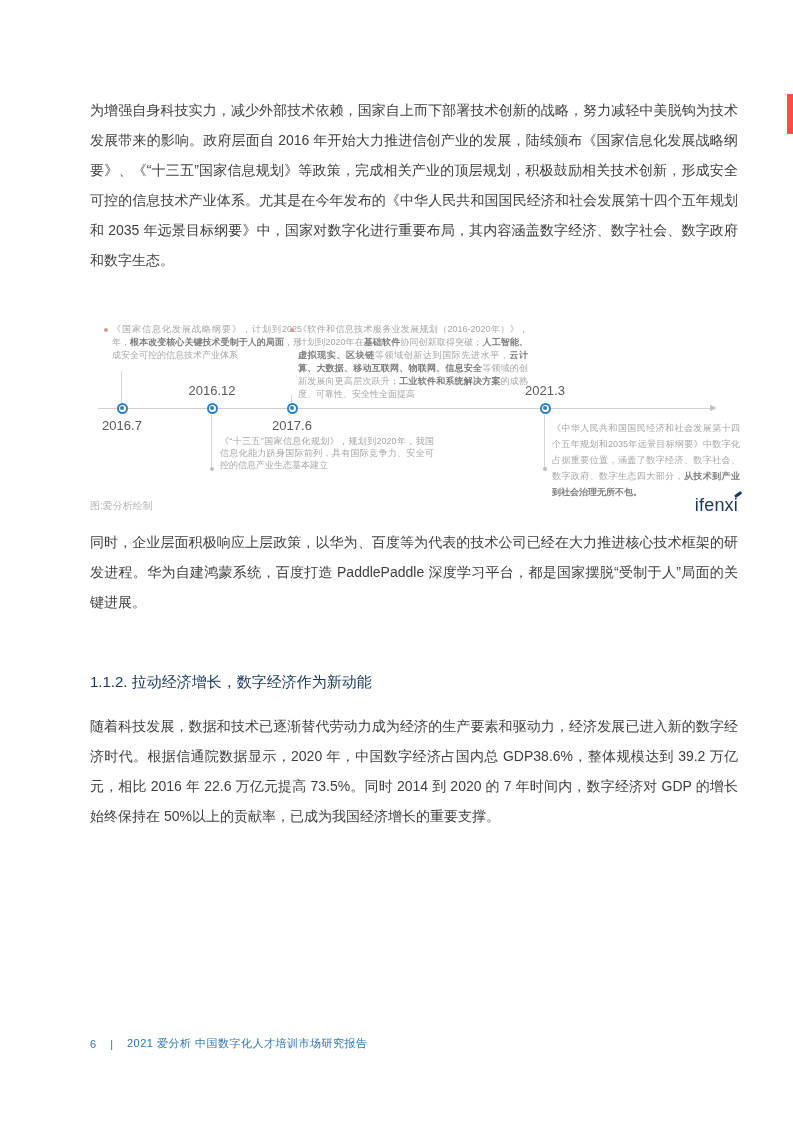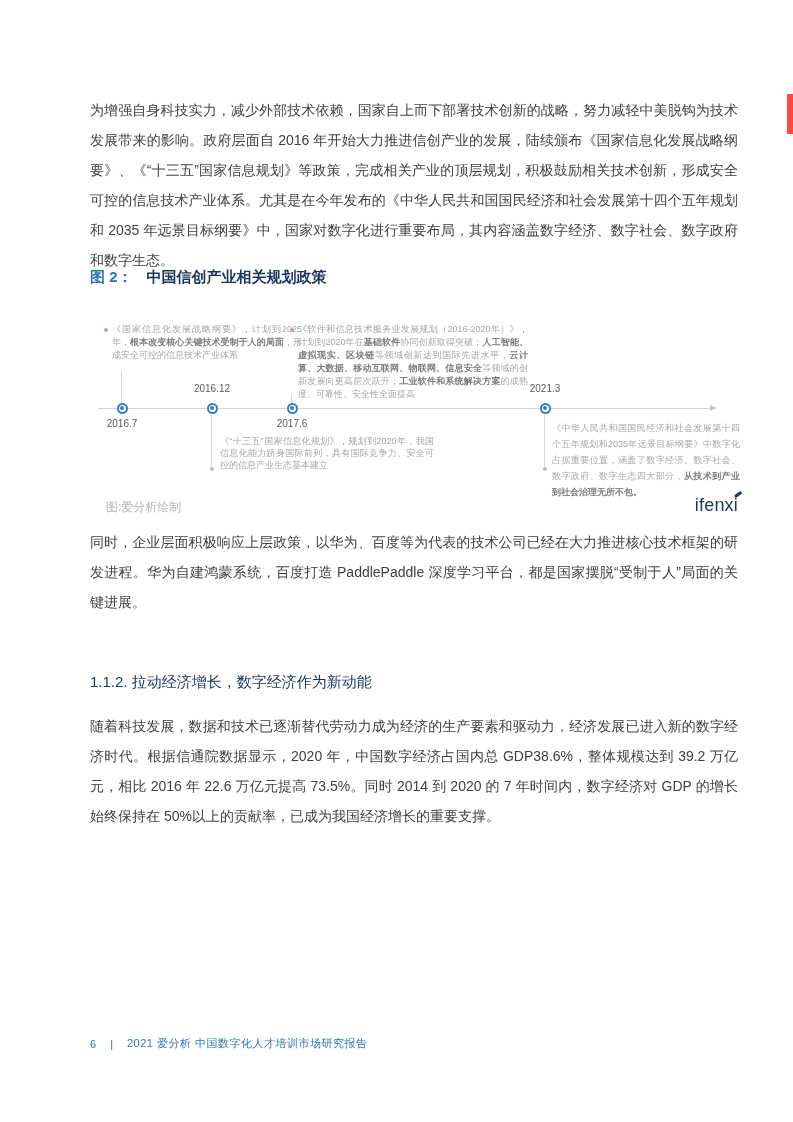--- a/index.html
+++ b/index.html
@@ -69,42 +69,42 @@
   .tdot{
     position:absolute;top:87.5px;width:7px;height:7px;
     border:2px solid #2d7fc1;border-radius:50%;background:#fff;
   }
   .tdot::after{
     content:"";position:absolute;left:1.5px;top:1.5px;width:4px;height:4px;
     border-radius:50%;background:#2d7fc1;
   }
   .tdot-1{left:26.5px;} .tdot-2{left:116.5px;} .tdot-3{left:196.5px;} .tdot-4{left:449.5px;}
   .tdate{
-    position:absolute;font-size:10px;color:#595959;
+    position:absolute;font-size:13px;color:#595959;
     transform:translateX(-50%);white-space:nowrap;
   }
   .tdate-above{top:68px;} .tdate-below{top:103px;text-align:center;}
   .tdate-1{left:32px;} .tdate-2{left:122px;} .tdate-3{left:202px;} .tdate-4{left:455px;}
   .vline{position:absolute;width:1px;background:#d8d8d8;}
   .vline-1{left:31px;top:56px;height:34px;}
   .vline-2{left:201px;top:80px;height:10px;}
   .vline-3{left:121px;top:100px;height:52px;}
   .vline-4{left:454px;top:100px;height:52px;}
   .edot{
     position:absolute;width:4px;height:4px;border-radius:50%;
     background:#c1bdb8;
   }
   .edot-3{left:119.5px;top:152px;}
   .edot-4{left:452.5px;top:152px;}
   
   .caption-row{
     position:absolute;left:90px;top:495px;width:648px;height:24px;
   }
   .fig-caption{
-    position:absolute;left:16px;top:4px;font-size:12px;color:#b4b4b4;
+    position:absolute;left:0;top:4px;font-size:10px;color:#b4b4b4;
   }
   .logo{
     position:absolute;right:0;top:0;
     font-size:18px;font-weight:normal;color:#17365d;
     letter-spacing:0.2px;
   }
   .logo::after{
     content:"";position:absolute;right:-4px;top:-2px;width:8px;height:2.5px;
     background:#17365d;transform:rotate(-35deg);border-radius:1px;
   }
@@ -119,23 +119,20 @@
 </style>
 </head>
 <body>
 
 <div class="page">
 
   <div class="edge-marker"></div>
 
   <p class="body-p p1">为增强自身科技实力，减少外部技术依赖，国家自上而下部署技术创新的战略，努力减轻中美脱钩为技术发展带来的影响。政府层面自 2016 年开始大力推进信创产业的发展，陆续颁布《国家信息化发展战略纲要》、《“十三五”国家信息规划》等政策，完成相关产业的顶层规划，积极鼓励相关技术创新，形成安全可控的信息技术产业体系。尤其是在今年发布的《中华人民共和国国民经济和社会发展第十四个五年规划和 2035 年远景目标纲要》中，国家对数字化进行重要布局，其内容涵盖数字经济、数字社会、数字政府和数字生态。</p>
 
-  <div class="fig-title">
-    <span class="fig-label">图 2：</span><span class="fig-name">中国信创产业相关规划政策</span>
-  </div>
 
   <div class="figure">
     <span class="abullet abullet-1"></span>
     <div class="ann ann-1"><span>《国家信息化发展战略纲要》，计划到2025年，</span><span class="b">根本改变核心关键技术受制于人的局面</span><span>，形成安全可控的信息技术产业体系</span></div>
 
     <span class="abullet abullet-2"></span>
     <div class="ann ann-2"><span>《软件和信息技术服务业发展规划（2016-2020年）》，计划到2020年在</span><span class="b">基础软件</span><span>协同创新取得突破；</span><span class="b">人工智能、虚拟现实、区块链</span><span>等领域创新达到国际先进水平，</span><span class="b">云计算、大数据、移动互联网、物联网、信息安全</span><span>等领域的创新发展向更高层次跃升；</span><span class="b">工业软件和系统解决方案</span><span>的成熟度、可靠性、安全性全面提高</span></div>
 
     <div class="vline vline-1"></div>
     <div class="vline vline-2"></div>

